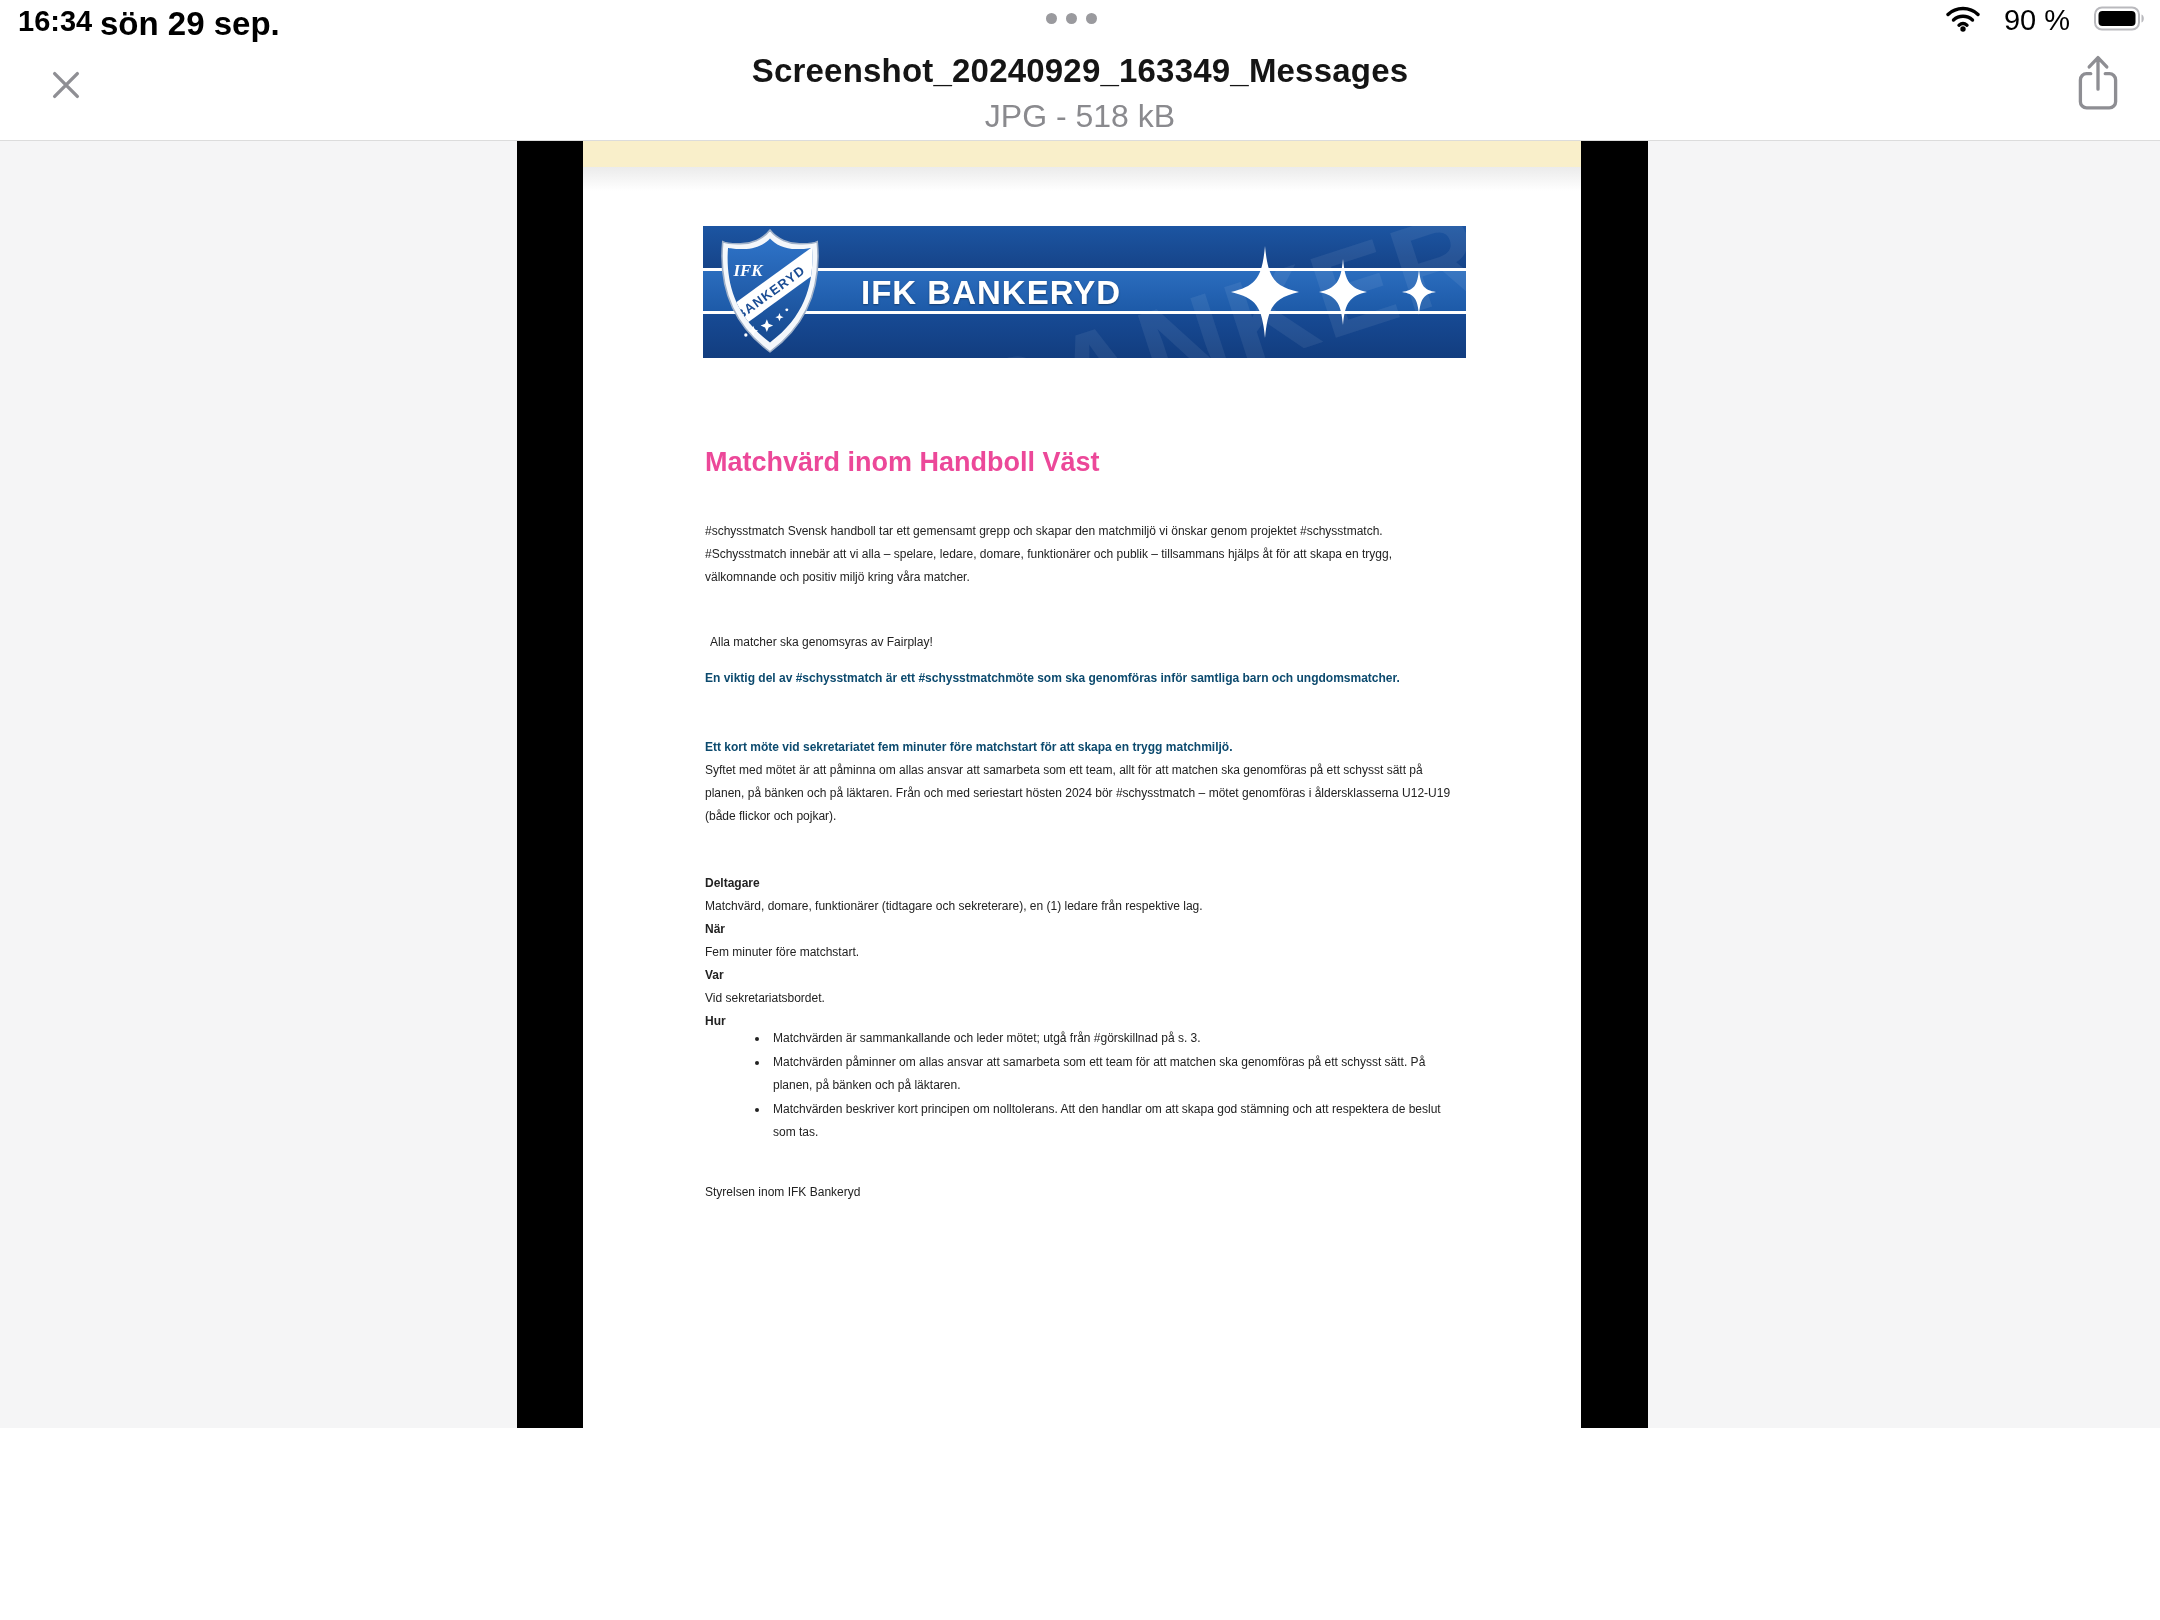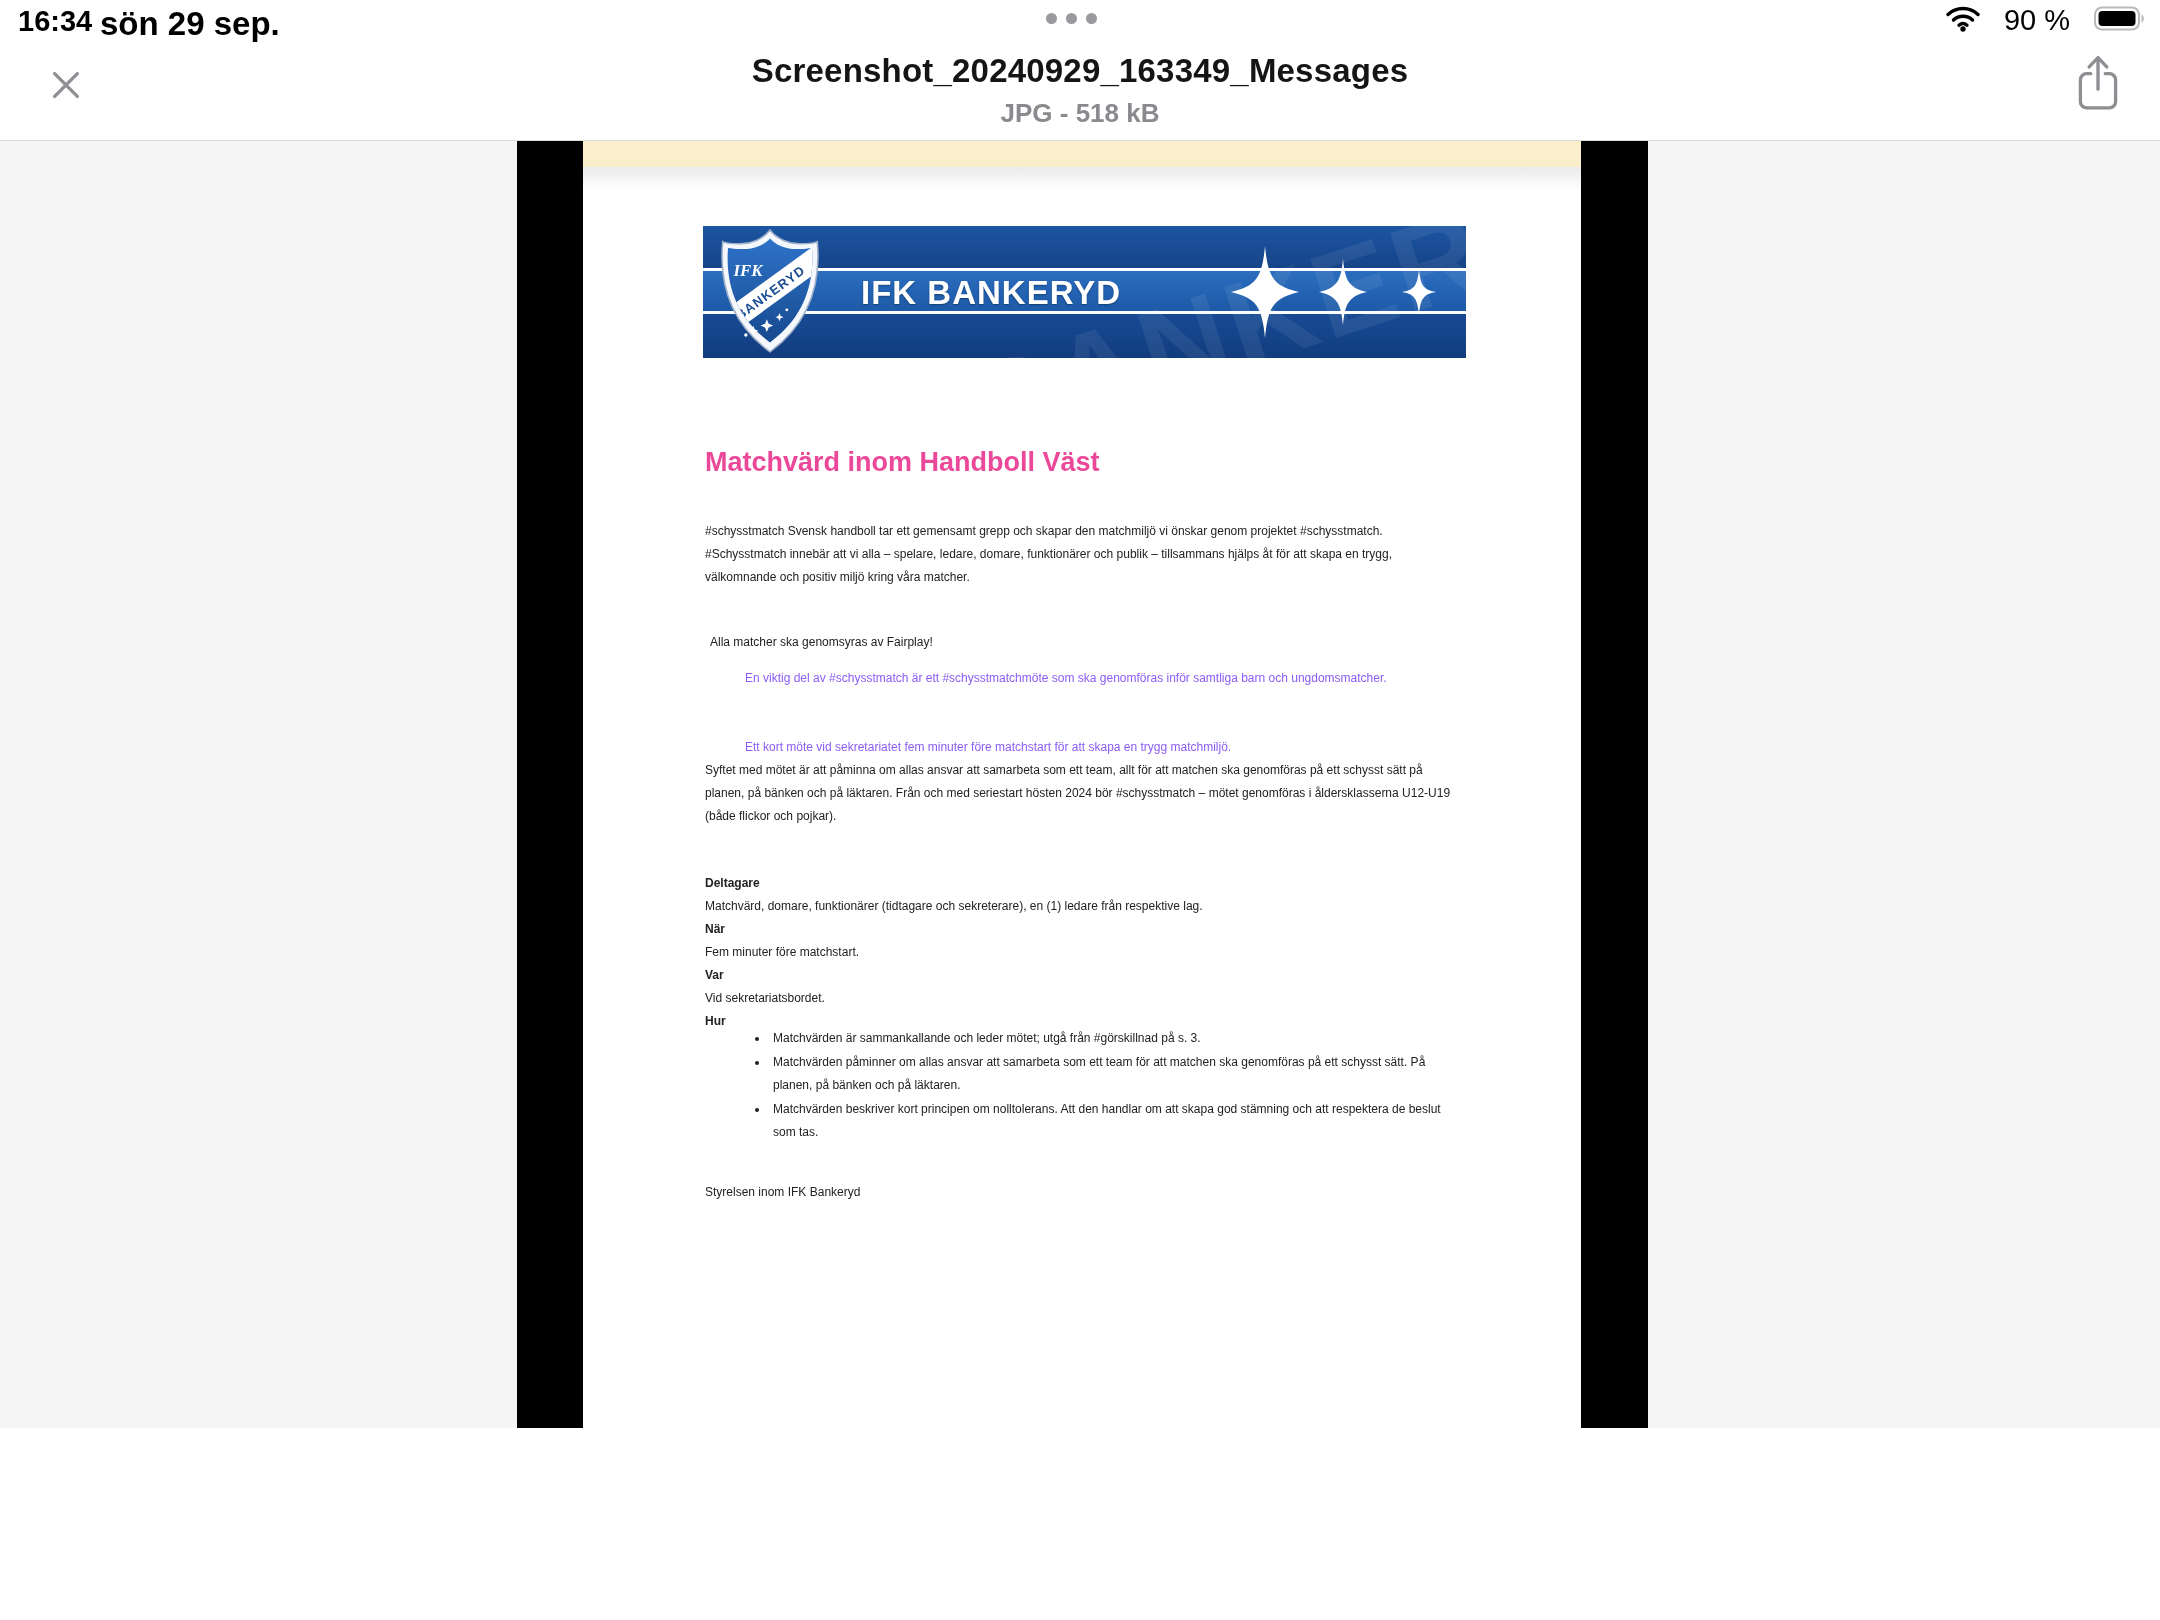--- a/index.html
+++ b/index.html
@@ -14,21 +14,21 @@
   .status-right{position:absolute;right:14px;top:4px;display:flex;align-items:center;gap:24px;}
   .status-batt-text{font-size:29px;font-weight:400;color:#000;}
 
   
   .close-btn{position:absolute;left:40px;top:60px;width:52px;height:52px;display:flex;
              align-items:center;justify-content:center;cursor:pointer;background:none;border:none;padding:0;}
   .share-btn{position:absolute;right:34px;top:52px;width:56px;height:64px;display:flex;
              align-items:center;justify-content:center;cursor:pointer;background:none;border:none;padding:0;}
   .title-wrap{position:absolute;left:300px;right:300px;top:52px;text-align:center;}
   .title{font-size:33px;font-weight:600;color:#151515;letter-spacing:.2px;}
-  .meta{font-size:26px;font-weight:700;color:#8a8a8e;margin-top:8px;}
+  .meta{font-size:32px;font-weight:400;color:#8a8a8e;margin-top:8px;}
 
   
   .content{position:absolute;left:0;top:140px;width:2160px;height:1480px;background:#f5f5f6;
            border-top:1px solid #dcdcdc;}
   .photo{position:absolute;left:517px;top:0;width:1131px;height:1480px;background:#000;}
   .inner{position:absolute;left:66px;top:0;width:998px;height:1480px;background:#fff;overflow:hidden;}
   .strip{position:absolute;left:0;top:0;width:100%;height:26px;background:#f9efca;}
   .pshadow{position:absolute;left:0;top:26px;width:100%;height:24px;
            background:linear-gradient(180deg,#ebebeb 0%,#ffffff 100%);}
 
@@ -44,21 +44,21 @@
               color:rgba(255,255,255,0.07);transform:rotate(-18deg);letter-spacing:4px;white-space:nowrap;}
   .club-title{position:absolute;left:158px;top:46px;height:42px;line-height:42px;
               font-size:33px;font-weight:700;color:#fff;letter-spacing:1px;
               text-shadow:0 1px 2px rgba(0,0,0,.35);}
   .shield-wrap{position:absolute;left:14px;top:3px;width:106px;height:126px;}
   .sparkles{position:absolute;left:500px;top:10px;}
 
   
   .doc-block{position:absolute;left:122px;width:758px;font-size:12px;line-height:23px;color:#222;}
   .doc-heading{position:absolute;left:122px;top:306px;font-size:27px;font-weight:600;color:#ec4899;}
-  .b{font-weight:400;color:#8b5cf6;margin-left:40px;}
+  .b{font-weight:700;color:#0c4a6e;}
   .lead-block{display:block;}
   .indent1{padding-left:5px;}
   .sec-label{font-weight:700;}
   .bullets{margin:0;padding:0 0 0 64px;}
   .bullets li{margin:0;padding-left:4px;line-height:23.5px;}
   .foot-line{position:absolute;left:120px;top:1331px;width:762px;height:2px;background:#8c97a4;}
   .page-num{position:absolute;left:0;top:1348px;width:998px;text-align:center;
             font-size:17px;color:#333;}
   .psep{position:absolute;left:0;top:1433px;width:100%;height:13px;background:#e9e9eb;}
 

